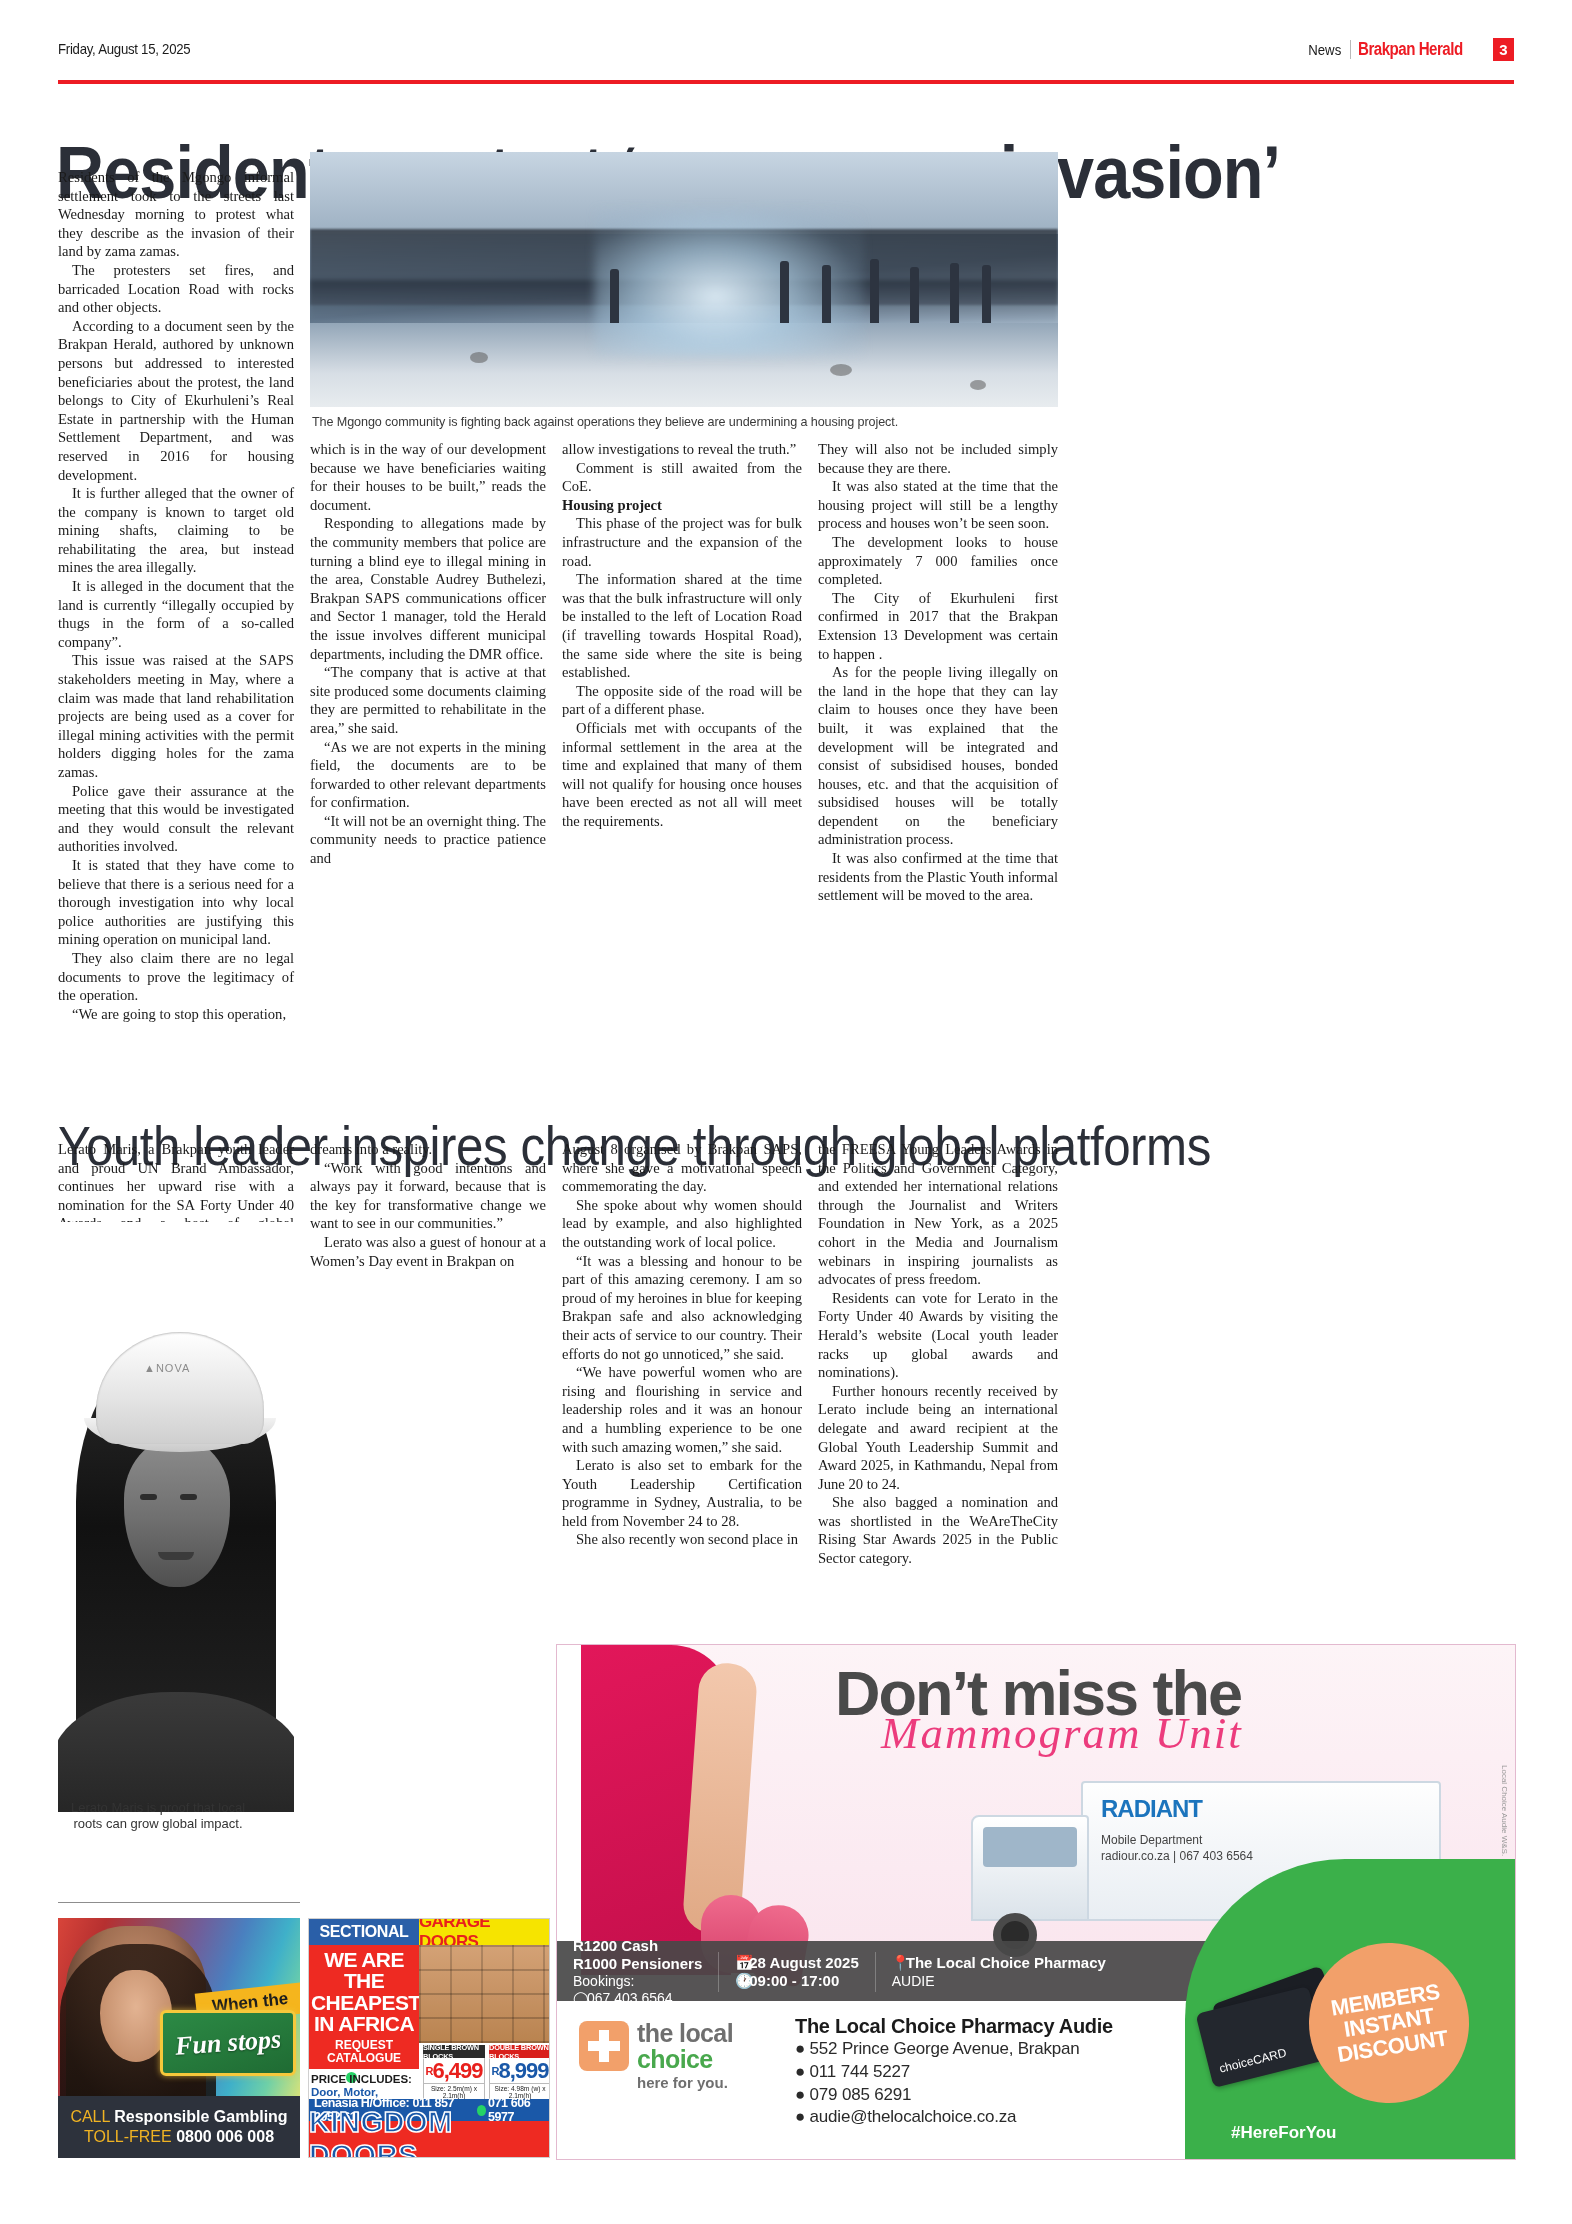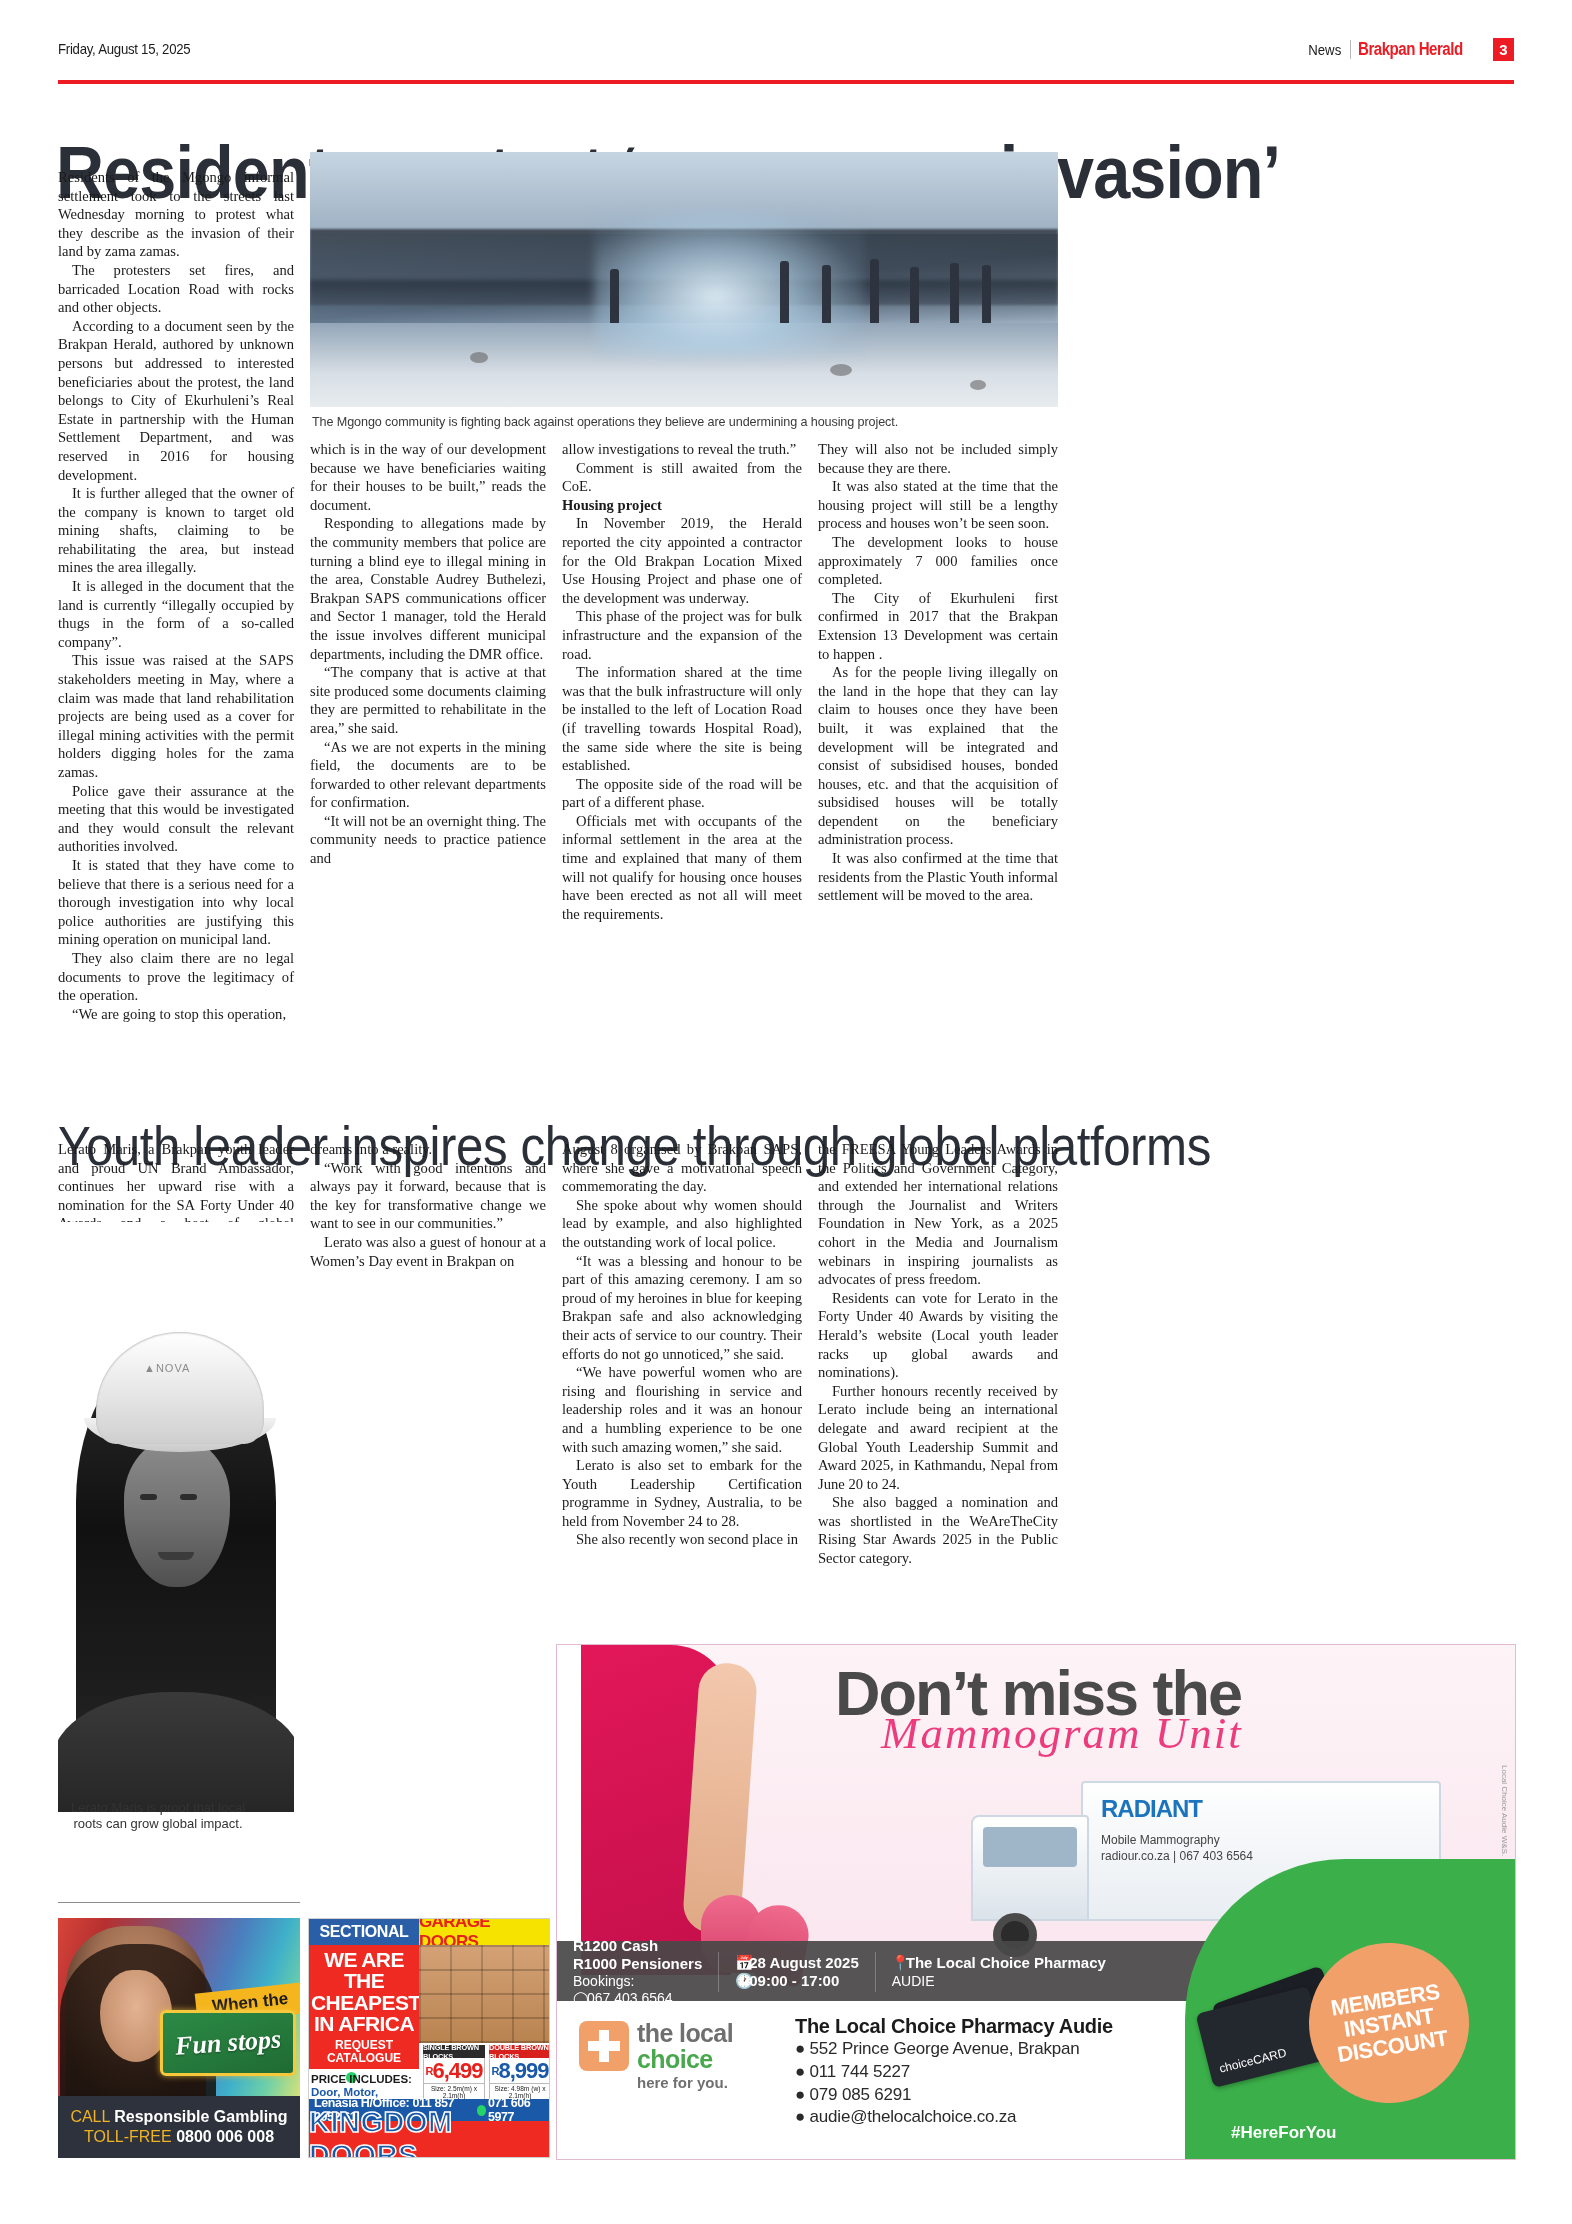--- a/index.html
+++ b/index.html
@@ -362,21 +362,20 @@
     <p>Responding to allegations made by the community members that police are turning a blind eye to illegal mining in the area, Constable Audrey Buthelezi, Brakpan SAPS communications officer and Sector 1 manager, told the Herald the issue involves different municipal departments, including the DMR office.</p>
     <p>“The company that is active at that site produced some documents claiming they are permitted to rehabilitate in the area,” she said.</p>
     <p>“As we are not experts in the mining field, the documents are to be forwarded to other relevant departments for confirmation.</p>
     <p>“It will not be an overnight thing. The community needs to practice patience and</p>
   </div>
 
   <div class="col" id="a1c3">
     <p class="first">allow investigations to reveal the truth.”</p>
     <p>Comment is still awaited from the CoE.</p>
     <p class="sub">Housing project</p>
-    <p>In November 2019, the Herald reported the city appointed a contractor for the Old Brakpan Location Mixed Use Housing Project and phase one of the development was underway.</p>
     <p>This phase of the project was for bulk infrastructure and the expansion of the road.</p>
     <p>The information shared at the time was that the bulk infrastructure will only be installed to the left of Location Road (if travelling towards Hospital Road), the same side where the site is being established.</p>
     <p>The opposite side of the road will be part of a different phase.</p>
     <p>Officials met with occupants of the informal settlement in the area at the time and explained that many of them will not qualify for housing once houses have been erected as not all will meet the requirements.</p>
   </div>
 
   <div class="col" id="a1c4">
     <p class="first">They will also not be included simply because they are there.</p>
     <p>It was also stated at the time that the housing project will still be a lengthy process and houses won’t be seen soon.</p>
     <p>The development looks to house approximately 7 000 families once completed.</p>
@@ -505,21 +504,21 @@
       <div class="shoes">
         <div class="shoe"></div>
         <div class="shoe s2"></div>
       </div>
       <div class="title1">Don’t miss the</div>
       <div class="title2">Mammogram Unit</div>
       <div class="truck">
         <div class="box"></div>
         <div class="blue">RADIANT</div>
         <div class="sub">
-          <div>Mobile Mammography</div>
+          <div>Mobile Department</div>
           <div>radiour.co.za | 067 403 6564</div>
         </div>
         <div class="cab">
             <div class="win"></div>
           </div>
         <div class="wheel w1"></div>
         <div class="wheel w2"></div>
         <div class="wheel w3"></div>
       </div>
       <div class="flower">

